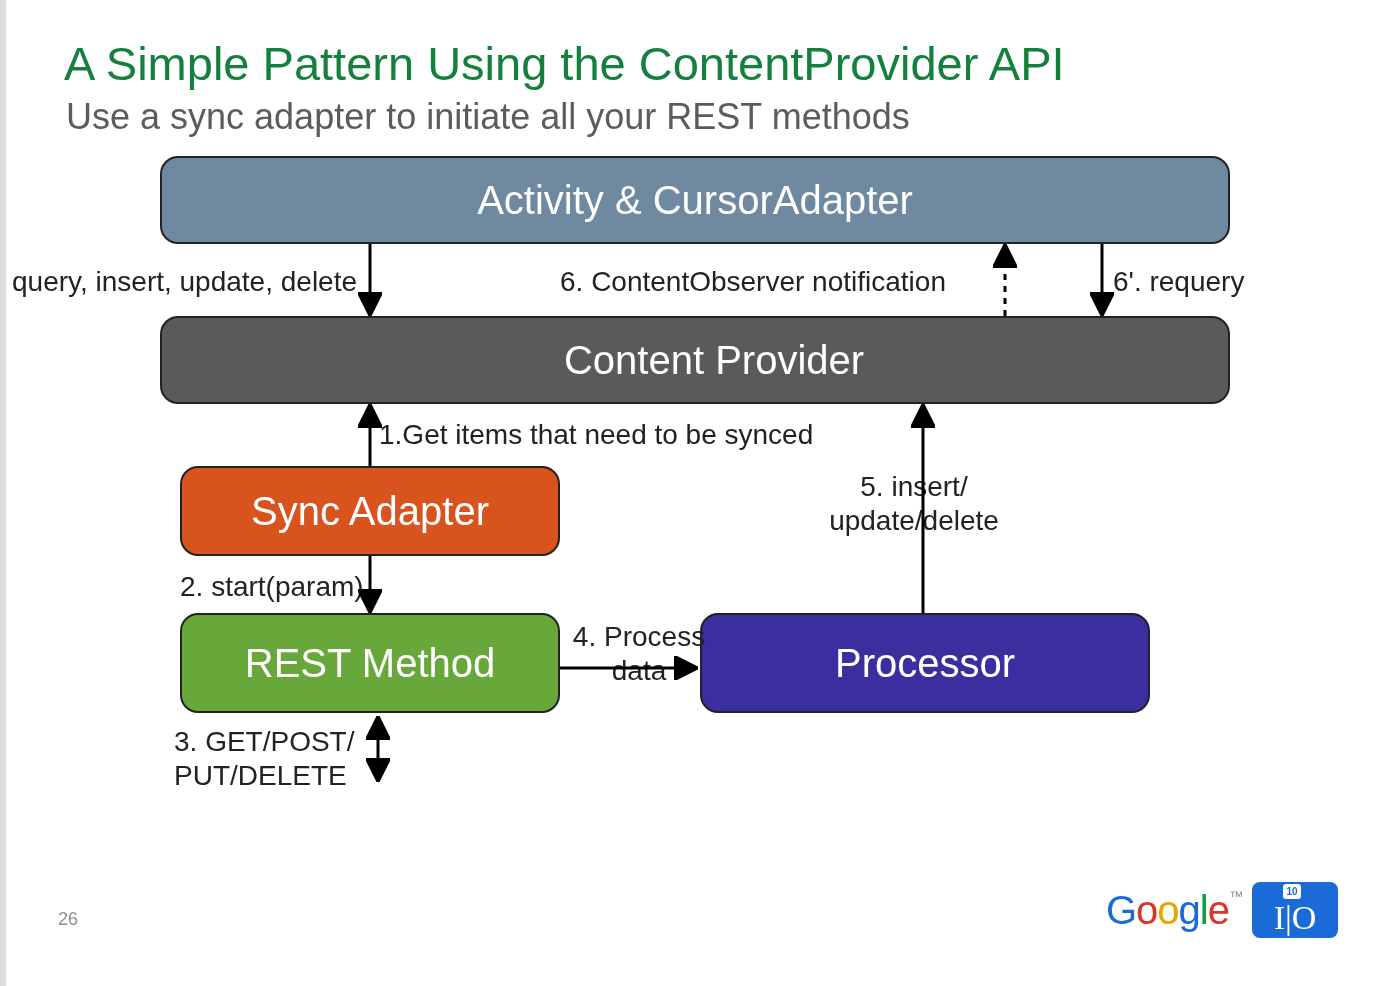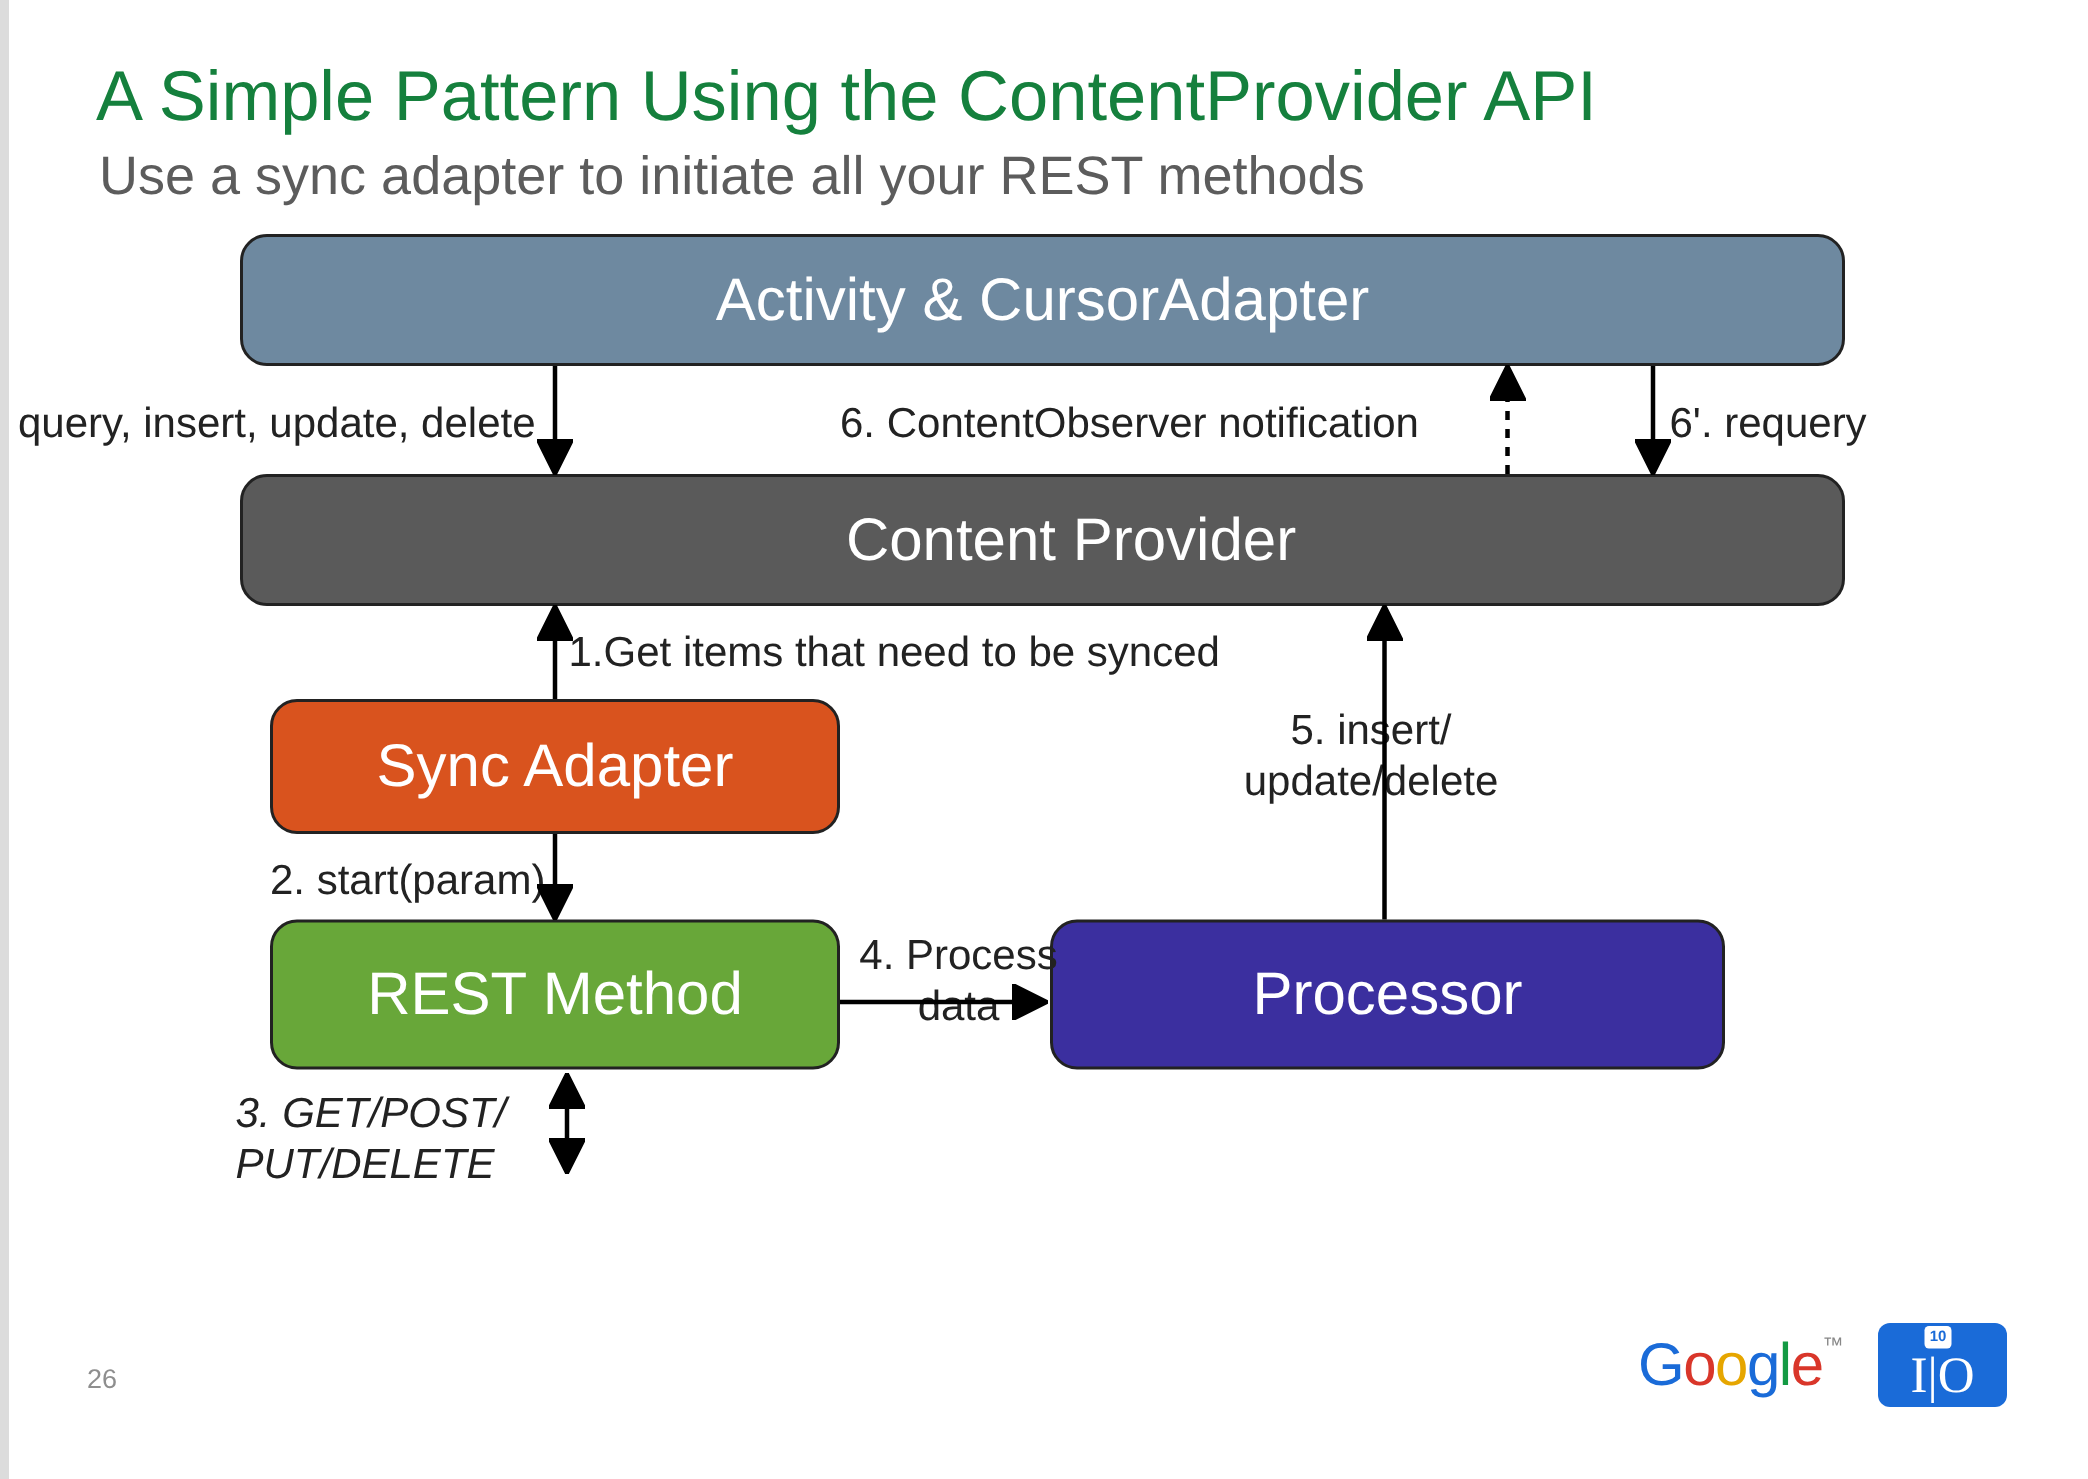--- a/index.html
+++ b/index.html
@@ -9,21 +9,21 @@
   .subtitle{position:absolute;left:66px;top:96px;font-size:36px;font-weight:400;color:#5c5c5c;}
   .box{position:absolute;border:2px solid #222;border-radius:18px;display:flex;align-items:center;justify-content:center;color:#fff;box-sizing:border-box;}
   .box span{font-size:40px;font-weight:400;}
   .box-activity{left:160px;top:156px;width:1070px;height:88px;background:#6e89a0;}
   .box-cp{left:160px;top:316px;width:1070px;height:88px;background:#5a5a5a;padding-left:38px;}
   .box-sync{left:180px;top:466px;width:380px;height:90px;background:#d9531e;}
   .box-rest{left:180px;top:613px;width:380px;height:100px;background:#68a739;}
   .box-proc{left:700px;top:613px;width:450px;height:100px;background:#3b2f9f;}
   .label{position:absolute;font-size:28px;color:#222;line-height:1.2;text-align:center;}
   .page-num{position:absolute;left:58px;bottom:56px;font-size:18px;color:#8e8e8e;}
-  .logo{position:absolute;right:54px;bottom:48px;display:flex;align-items:center;gap:24px;}
+  .logo{position:absolute;right:54px;bottom:48px;display:flex;align-items:center;gap:10px;}
   .google-text{font-size:40px;font-weight:400;letter-spacing:-1px;}
   .google-text .g1{color:#1a6bd8;}
   .google-text .o1{color:#d9362a;}
   .google-text .o2{color:#e6a600;}
   .google-text .g2{color:#1a6bd8;}
   .google-text .l{color:#139a43;}
   .google-text .e{color:#d9362a;}
   .google-tm{font-size:14px;color:#888;vertical-align:top;}
   .io-badge{width:86px;height:56px;background:#1a6bd8;border-radius:8px;display:flex;align-items:center;justify-content:center;color:#fff;font-family:Georgia,serif;font-size:34px;font-weight:400;flex-direction:column;}
   .io-badge .ten{font-size:10px;background:#fff;color:#1a6bd8;padding:2px 3px;border-radius:3px;margin-right:6px;font-family:Arial,sans-serif;font-weight:bold;}
@@ -62,21 +62,21 @@
   <div class="label" style="left:569px;top:620px;width:140px;">
     <span>4. Process</span><br>
     <span>data</span>
   </div>
   <div class="label" style="left:824px;top:470px;width:180px;">
     <span>5. insert/</span><br>
     <span>update/delete</span>
   </div>
   <div class="label" style="left:560px;top:265px;text-align:left;">6. ContentObserver notification</div>
   <div class="label" style="left:1113px;top:265px;text-align:left;">6'. requery</div>
-  <div class="label" style="left:157px;top:725px;width:220px;text-align:left;font-style:italic;">
+  <div class="label" style="left:174px;top:725px;width:220px;text-align:left;">
     <span>3. GET/POST/</span><br>
     <span>PUT/DELETE</span>
   </div>
 
   <svg class="arrows">
     <defs>
       <marker id="ah" viewBox="0 0 10 10" refX="9" refY="5" markerWidth="8" markerHeight="8" orient="auto-start-reverse">
         <path d="M0,0 L10,5 L0,10 z" fill="#000"></path>
       </marker>
     </defs>

